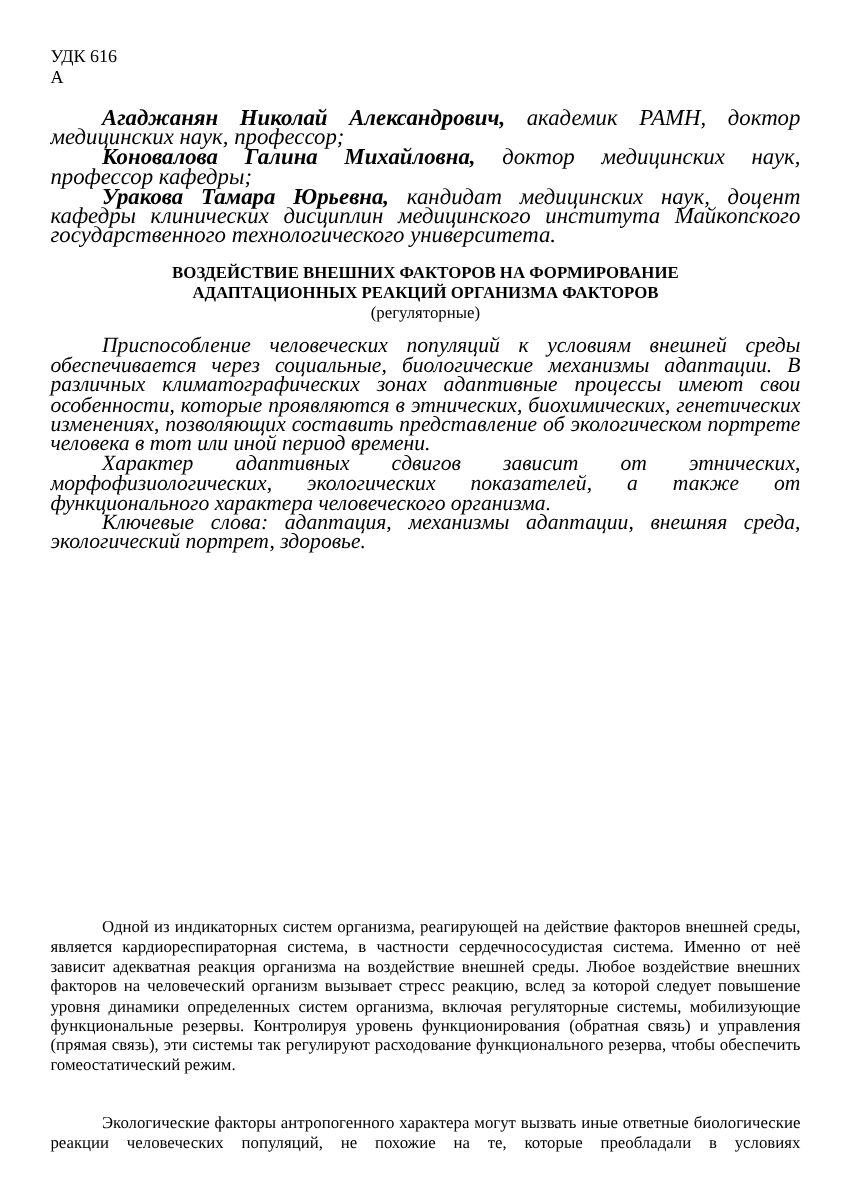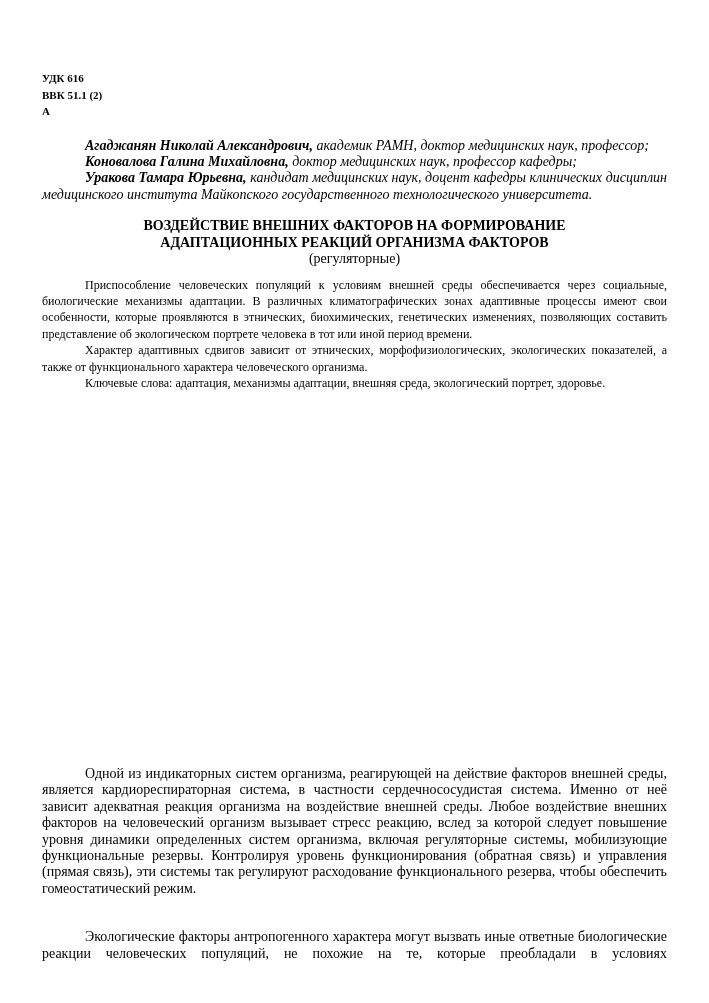--- a/index.html
+++ b/index.html
@@ -1,39 +1,38 @@
 <!DOCTYPE html>
 <html><head>
 <meta charset="utf-8">
 <style>
   html, body { margin: 0; padding: 0; background: #ffffff; }
   body { width: 709px; height: 1003px; position: relative; overflow: hidden;
          font-family: "Liberation Serif", serif; color: #000; }
   .page { position: absolute; left: 42px; width: 625px; top: 40px; }
-  .meta { font-weight: bold; font-size: 11px; line-height: 16.5px; margin-top: 30px; }
+  .meta { font-weight: normal; font-size: 15px; line-height: 16.5px; }
   .meta div { height: 16.5px; }
-  .authors { margin-top: 18px; font-style: italic; font-size: 14px; line-height: 16.4px; }
+  .authors { margin-top: 18px; font-style: italic; font-size: 19px; line-height: 16.4px; }
   .authors p { margin: 0; text-indent: 43px; text-align: justify; }
   .authors b { font-weight: bold; }
   .title { margin-top: 15px; text-align: center; font-weight: bold; font-size: 14px; line-height: 16.5px; }
   .title .sub { font-weight: normal; }
-  .abstract { margin-top: 9px; font-size: 12px; line-height: 16.4px; }
+  .abstract { margin-top: 9px; font-style: italic; font-size: 18px; line-height: 16.4px; }
   .abstract p { margin: 0; text-indent: 43px; text-align: justify; }
   .body { position: absolute; left: 42px; width: 625px; top: 766px;
           font-size: 14px; line-height: 16.4px; }
   .body p { margin: 0; text-indent: 43px; text-align: justify; }
   .body p.last { text-align-last: justify; margin-top: 32px; }
 </style>
 </head>
 <body>
 
 <div class="page">
   <div class="meta">
     <div>УДК 616</div>
-    <div>ВВК 51.1 (2)</div>
     <div>А</div>
   </div>
 
   <div class="authors">
     <p><b>Агаджанян Николай Александрович,</b><span> академик РАМН, доктор медицинских наук, профессор;</span></p>
     <p><b>Коновалова Галина Михайловна,</b><span> доктор медицинских наук, профессор кафедры;</span></p>
     <p><b>Уракова Тамара Юрьевна,</b><span> кандидат медицинских наук, доцент кафедры клинических дисциплин медицинского института Майкопского государственного технологического университета.</span></p>
   </div>
 
   <div class="title">

